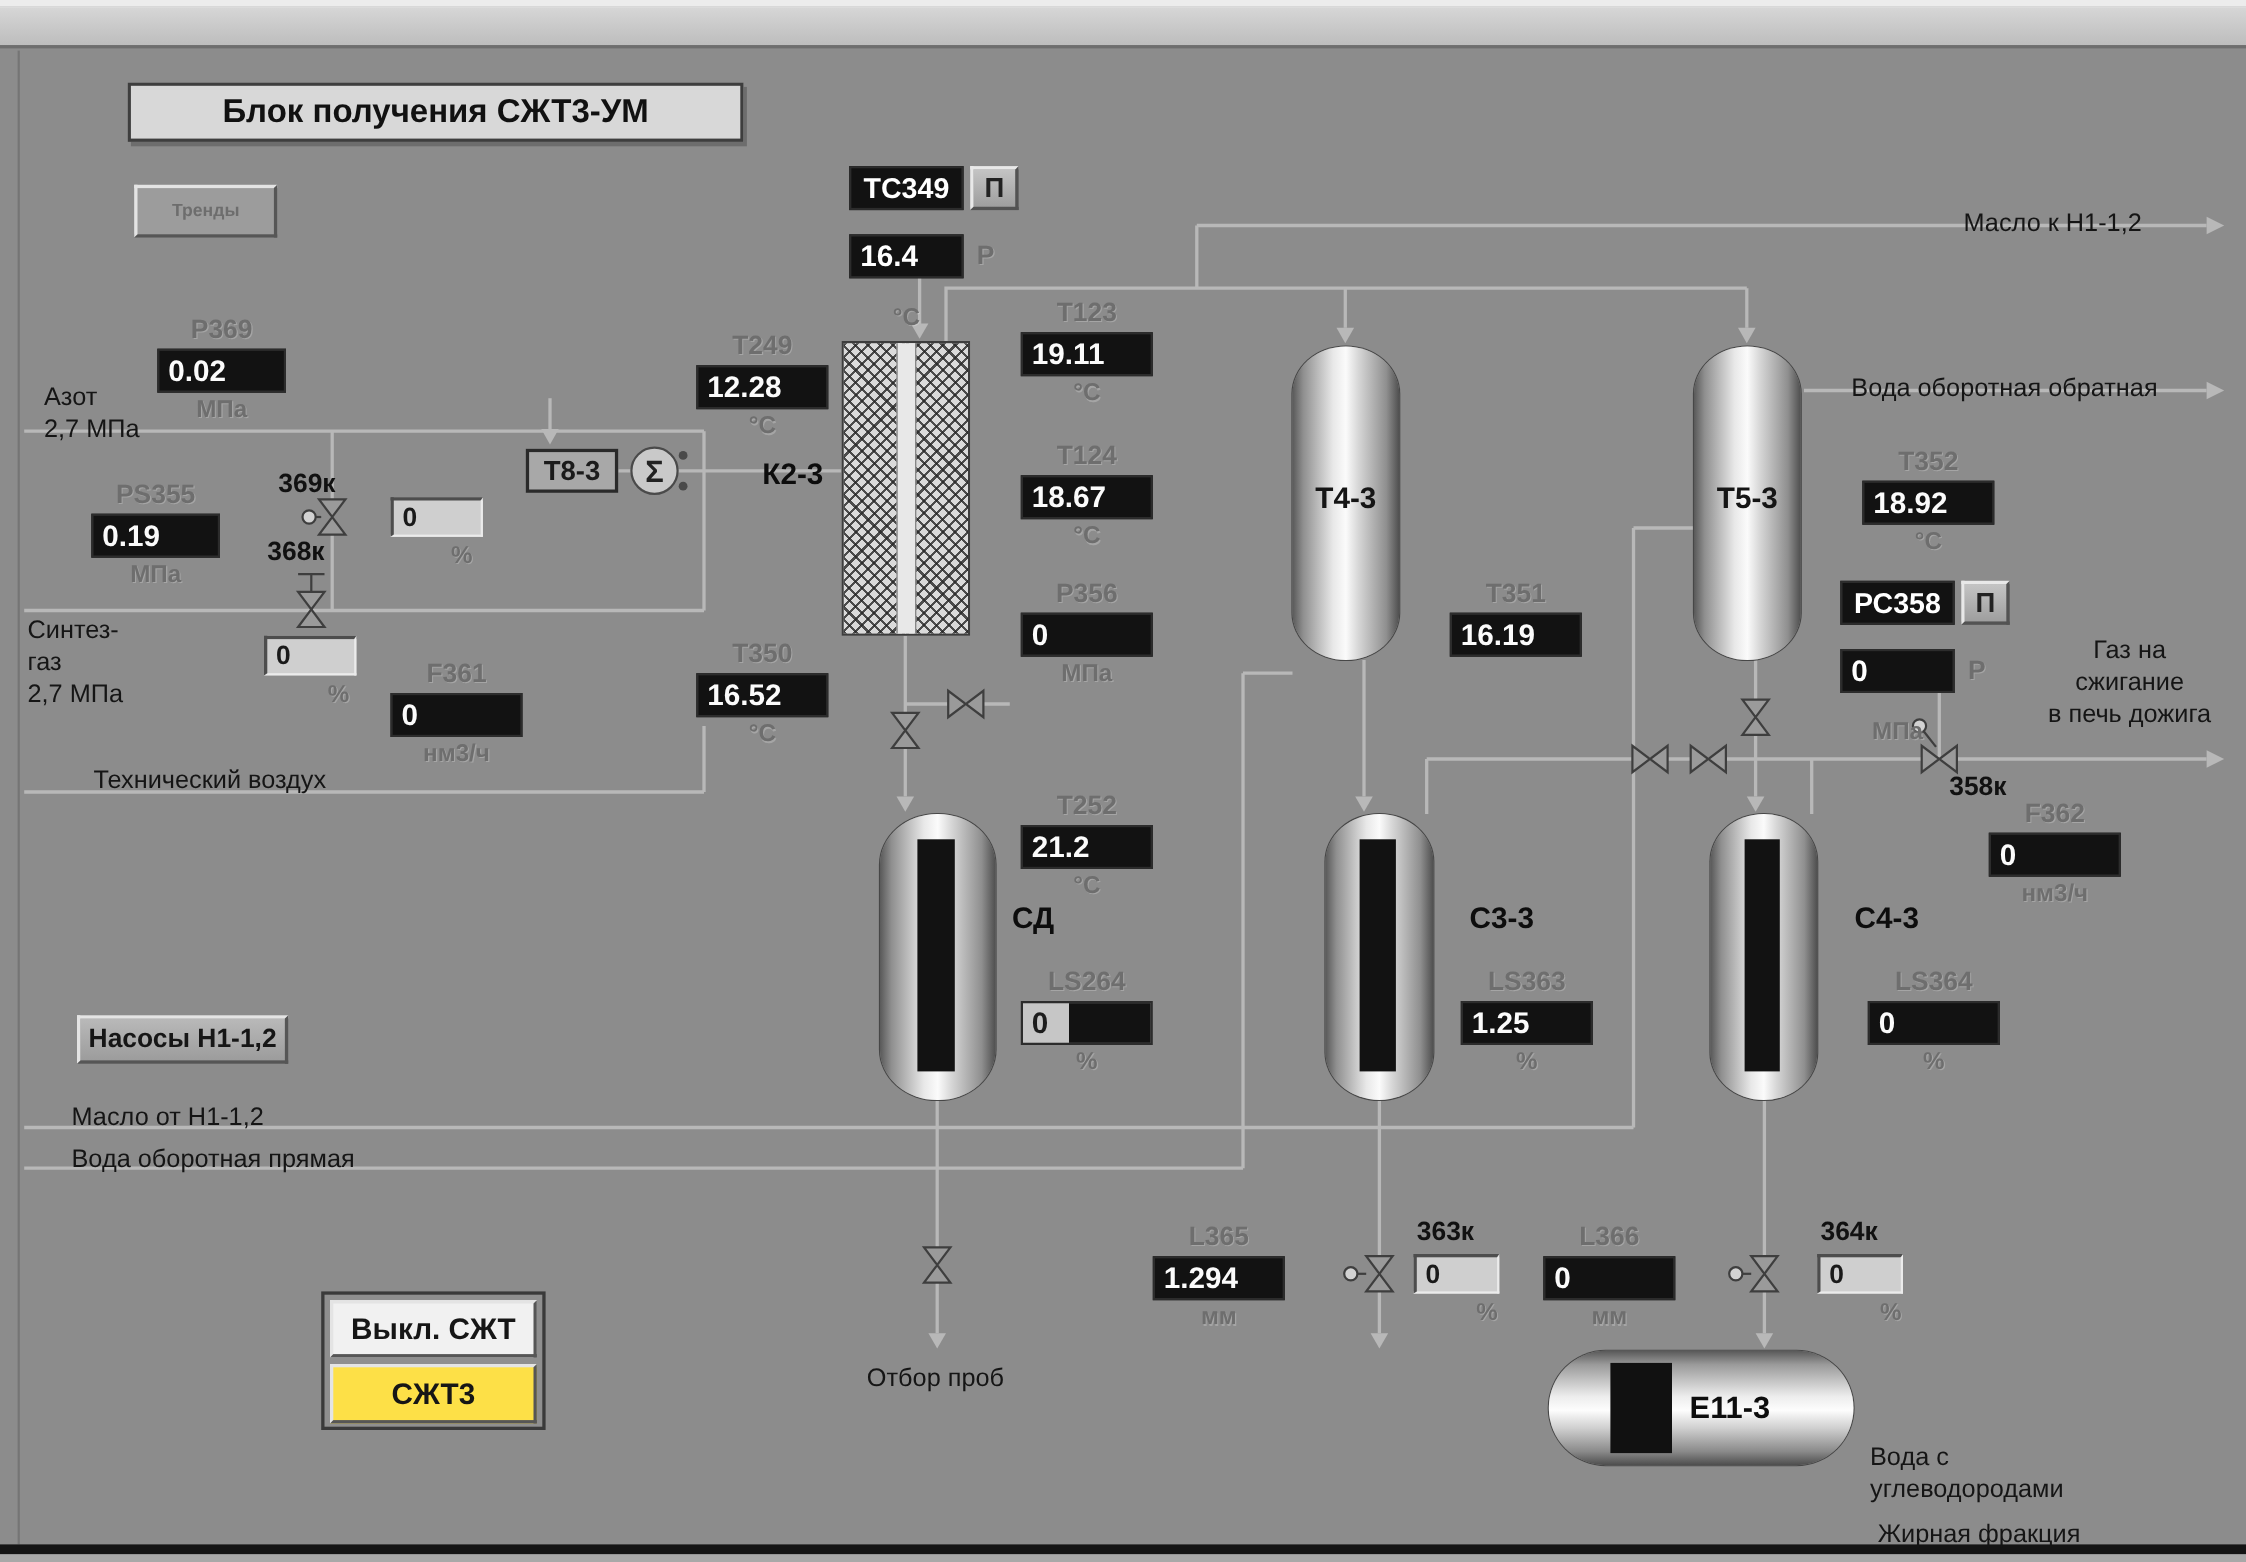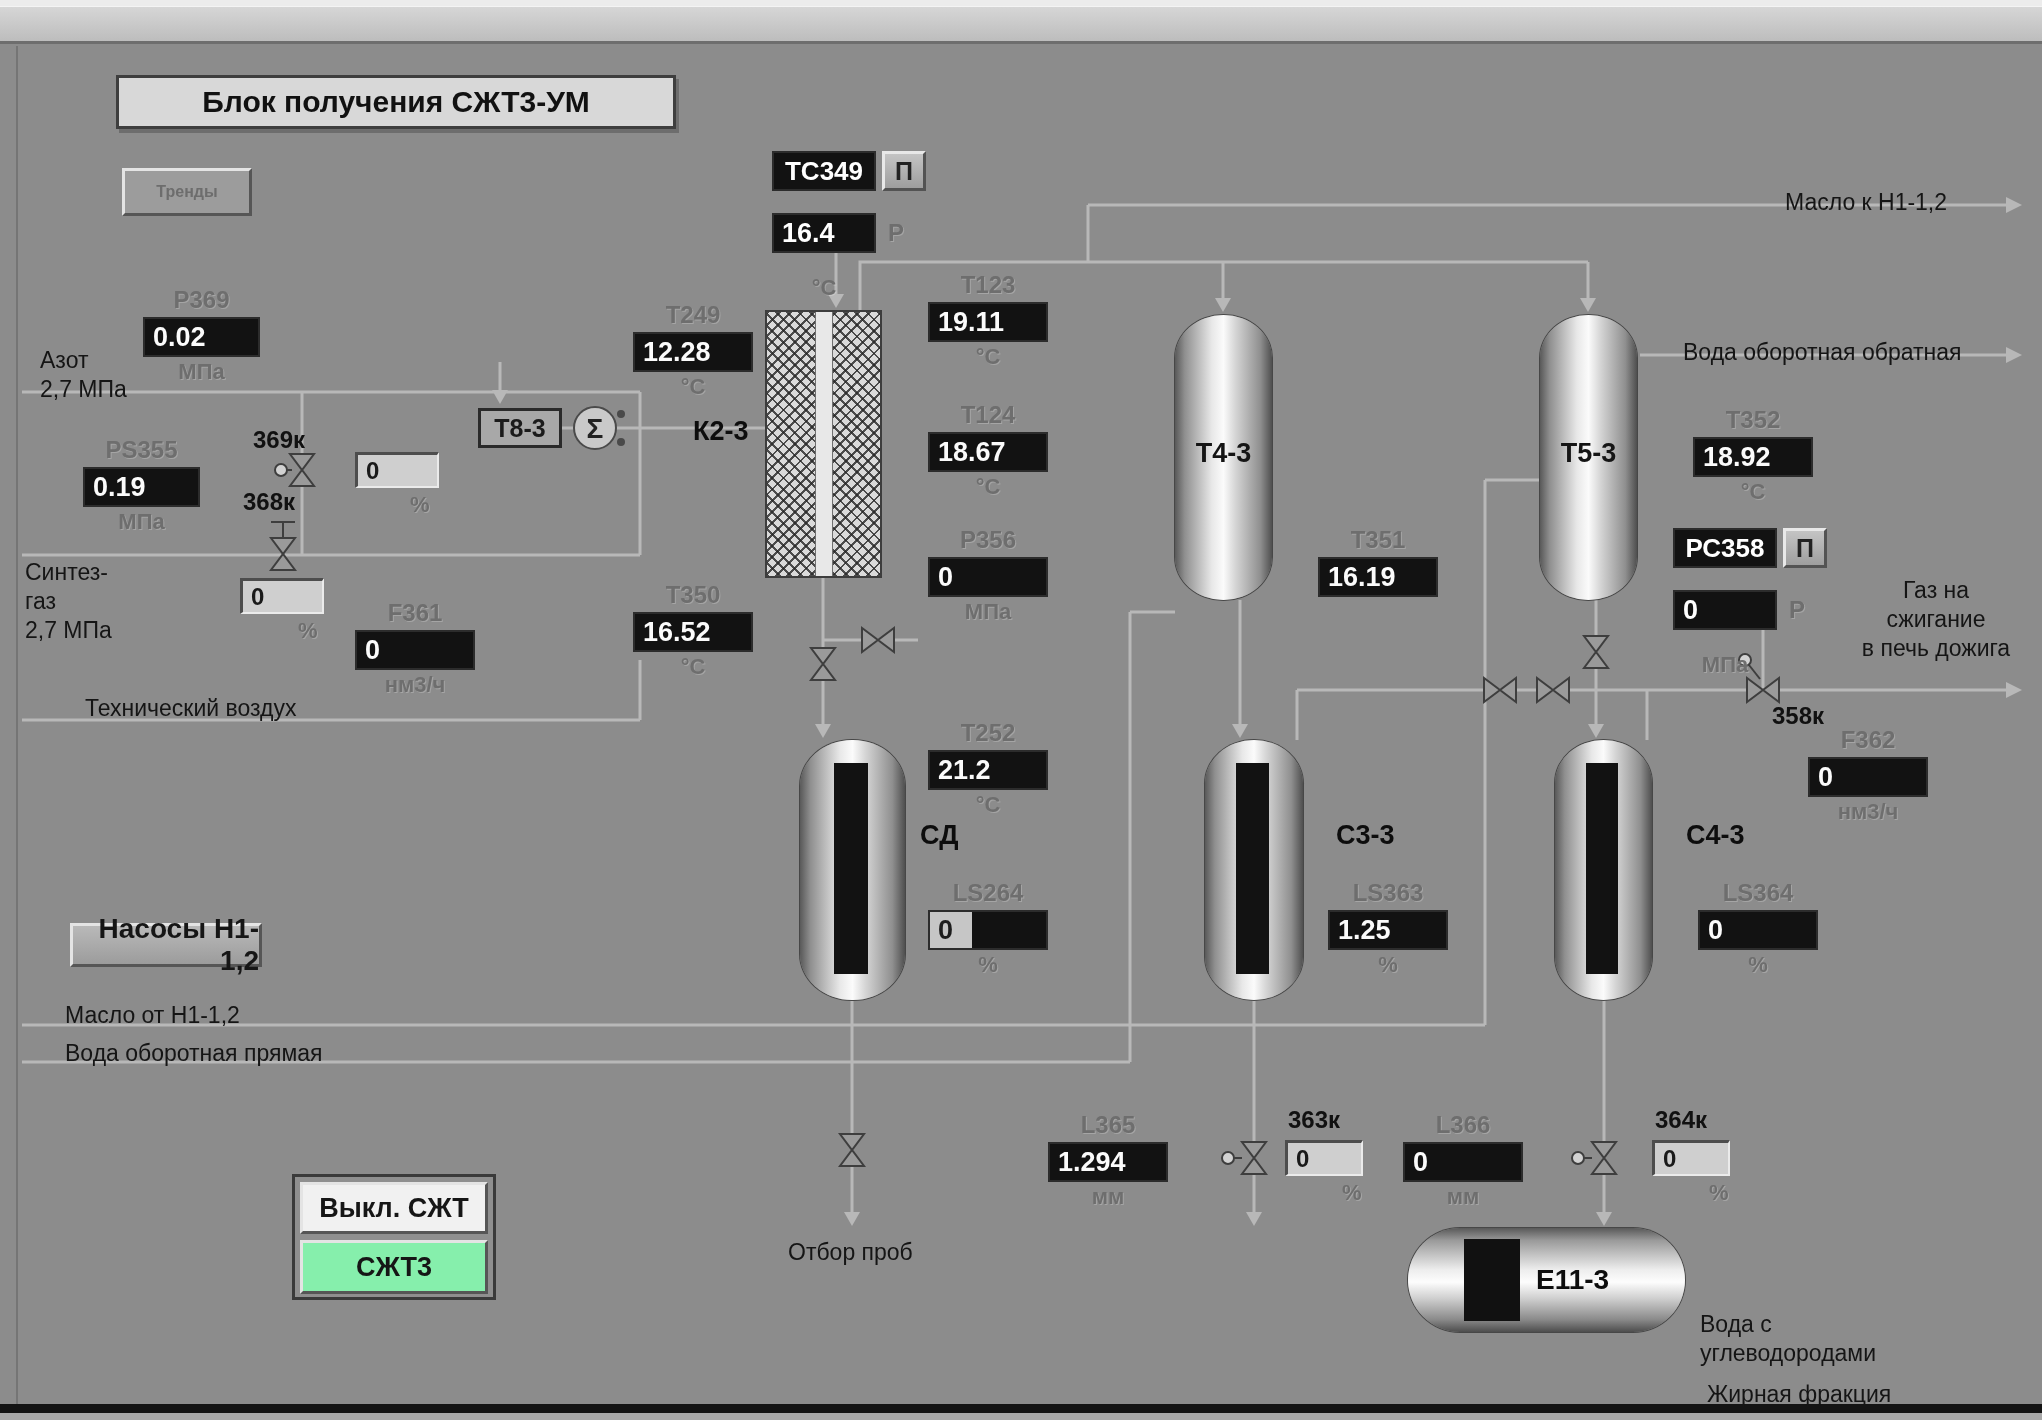--- a/index.html
+++ b/index.html
@@ -16,21 +16,21 @@
   
   .titlebox{position:absolute;background:#d8d8d8;border:3px solid #3e3e3e;box-sizing:border-box;
             display:flex;align-items:center;justify-content:center;
             font-size:30px;font-weight:bold;color:#111;box-shadow:3px 4px 0 rgba(0,0,0,.22);}
   .btn{position:absolute;box-sizing:border-box;display:flex;align-items:center;justify-content:center;
        font-weight:bold;font-size:16px;color:#161616;background:linear-gradient(#b9b9b9,#9c9c9c);
        border-top:3px solid #e4e4e4;border-left:3px solid #e4e4e4;
        border-bottom:3px solid #565656;border-right:3px solid #565656;}
   .dim-btn{color:#6d6d6d;background:#9c9c9c;}
   .white-btn{background:#f1f1f1;font-size:27px;}
-  .gray-btn{background:#86efac;font-size:27px;}
+  .gray-btn{background:#fde047;font-size:27px;}
   .btnframe{position:absolute;background:#8f8f8f;border:3px solid #3a3a3a;box-sizing:border-box;}
   
   .ind{position:absolute;}
   .tagline{font-size:24px;font-weight:bold;color:#6e6e6e;text-align:center;height:34px;line-height:34px;
            text-shadow:1px 1px 0 rgba(255,255,255,.22);}
   .valbox{height:40px;background:#121212;color:#fbfbfb;font-size:27px;font-weight:bold;
           display:flex;align-items:center;padding:0 8px;box-sizing:border-box;
           border:2px solid #2c2c2c;}
   .unitline{font-size:22px;font-weight:bold;color:#6e6e6e;text-align:center;height:30px;line-height:30px;
             text-shadow:1px 1px 0 rgba(255,255,255,.22);}
@@ -197,21 +197,21 @@
   </svg>
 
   <div class="topstrip"></div>
   <div class="topbar"></div>
   <div class="leftframe"></div>
   <div class="bottombar"></div>
   <div class="bottomgray"></div>
 
   <div class="titlebox" style="left:116px;top:75px;width:560px;height:54px;">Блок получения СЖТ3-УМ</div>
   <div class="btn dim-btn" style="left:122px;top:168px;width:130px;height:48px;">Тренды</div>
-  <div class="btn" style="left:70px;top:923px;width:192px;height:44px;font-size:28px;text-align:right;">Насосы Н1-1,2</div>
+  <div class="btn" style="left:70px;top:923px;width:192px;height:44px;font-size:24px;">Насосы Н1-1,2</div>
   <div class="btnframe" style="left:292px;top:1174px;width:204px;height:126px;">
     <div class="btn white-btn" style="left:5px;top:5px;width:188px;height:52px;">Выкл. СЖТ</div>
     <div class="btn gray-btn" style="left:5px;top:63px;width:188px;height:54px;">СЖТ3</div>
   </div>
 
   <div class="ctrl" style="left:772px;top:151px;">
     <div class="ctrl-row">
       <div class="ctag">ТС349</div>
       <div class="pbtn">П</div>
     </div>

